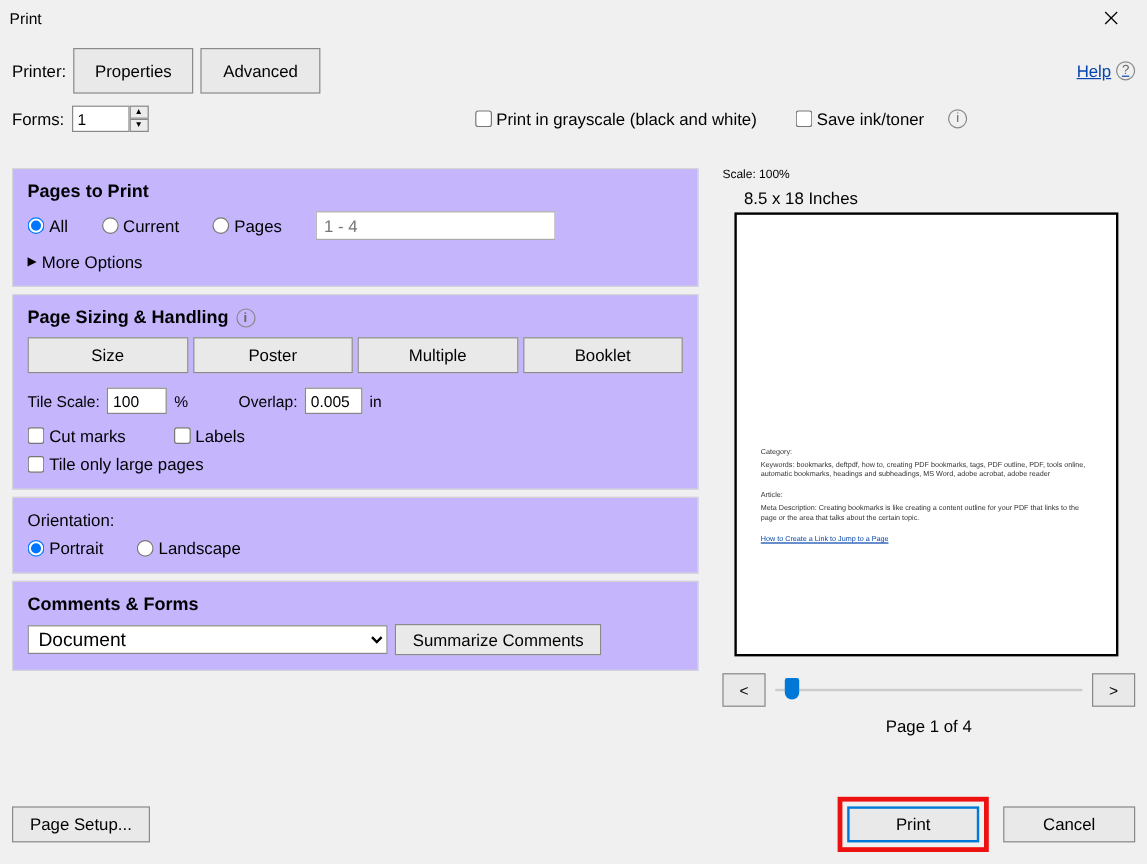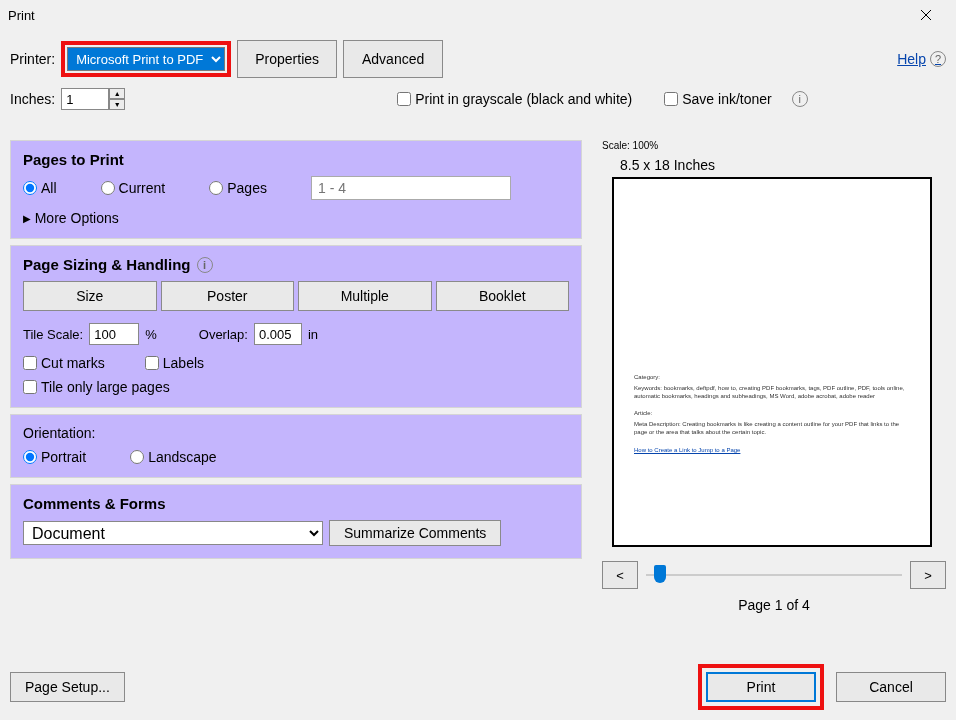--- a/index.html
+++ b/index.html
@@ -23,21 +23,21 @@
   .spinner { display:flex; }
   .spinner input { width:48px; height:22px; border:1px solid #888; padding:0 4px; font-size:13px;}
   .spinner .arrows { display:flex; flex-direction:column; }
   .spinner .arrows button { width:16px; height:11px; font-size:7px; line-height:7px; border:1px solid #888; background:#ececec; padding:0; cursor:pointer;}
   .chk { display:flex; align-items:center; gap:4px; font-size:14px;}
   .chk input { width:14px; height:14px; margin:0;}
   .left-col { position:absolute; left:0; top:100px; width:572px; }
   .right-col { position:absolute; left:592px; top:100px; right:0; }
   .group { border:1px solid #d5d5d5; background:#c4b5fd; padding:10px 12px 12px; margin-bottom:6px;}
   .group-title { font-weight:bold; font-size:15px; margin-bottom:8px; display:flex; align-items:center; gap:6px;}
-  .radio-row { display:flex; align-items:center; gap:44px; }
+  .radio-row { display:flex; align-items:center; gap:28px; }
   .rad { display:flex; align-items:center; gap:4px; font-size:14px;}
   .rad input { margin:0; width:14px; height:14px;}
   .pages-input { width:200px; height:24px; border:1px solid #aaa; background:#fff; color:#888; padding:0 6px; font-size:14px;}
   .more-opt { margin-top:10px; display:flex; align-items:center; gap:4px; font-size:14px; cursor:pointer;}
   .tri { font-size:10px; }
   .tabbtns { display:flex; gap:4px; margin-top:6px;}
   .tabbtns .btn { flex:1; height:30px;}
   .field-row { display:flex; align-items:center; gap:6px; margin-top:12px;}
   .small-input { width:50px; height:22px; border:1px solid #888; padding:0 4px; font-size:13px;}
   .chk-row { display:flex; gap:40px; margin-top:10px;}
@@ -71,36 +71,31 @@
           <line x1="1" y1="1" x2="11" y2="11" stroke="#000" stroke-width="1"></line>
           <line x1="11" y1="1" x2="1" y2="11" stroke="#000" stroke-width="1"></line>
         </svg>
   </div>
 </div>
 
 <div class="content">
 
   <div class="printer-row">
     <span class="label">Printer:</span>
-    <span class="highlight-red">
-      <select class="printer">
-        <option>Microsoft Print to PDF</option>
-      </select>
-    </span>
     <button class="btn wide">Properties</button>
     <button class="btn wide">Advanced</button>
     <span style="flex:1"></span>
     <a href="#" class="help">
       <span>Help</span>
       <span class="info-icon">?</span>
     </a>
   </div>
 
   <div class="copies-row">
-    <span class="label">Inches:</span>
+    <span class="label">Forms:</span>
     <div class="spinner">
       <input type="text" value="1" style="">
       <div class="arrows">
         <button>▲</button>
         <button>▼</button>
       </div>
     </div>
     <span style="width:260px"></span>
     <label class="chk">
       <input type="checkbox" style="">

